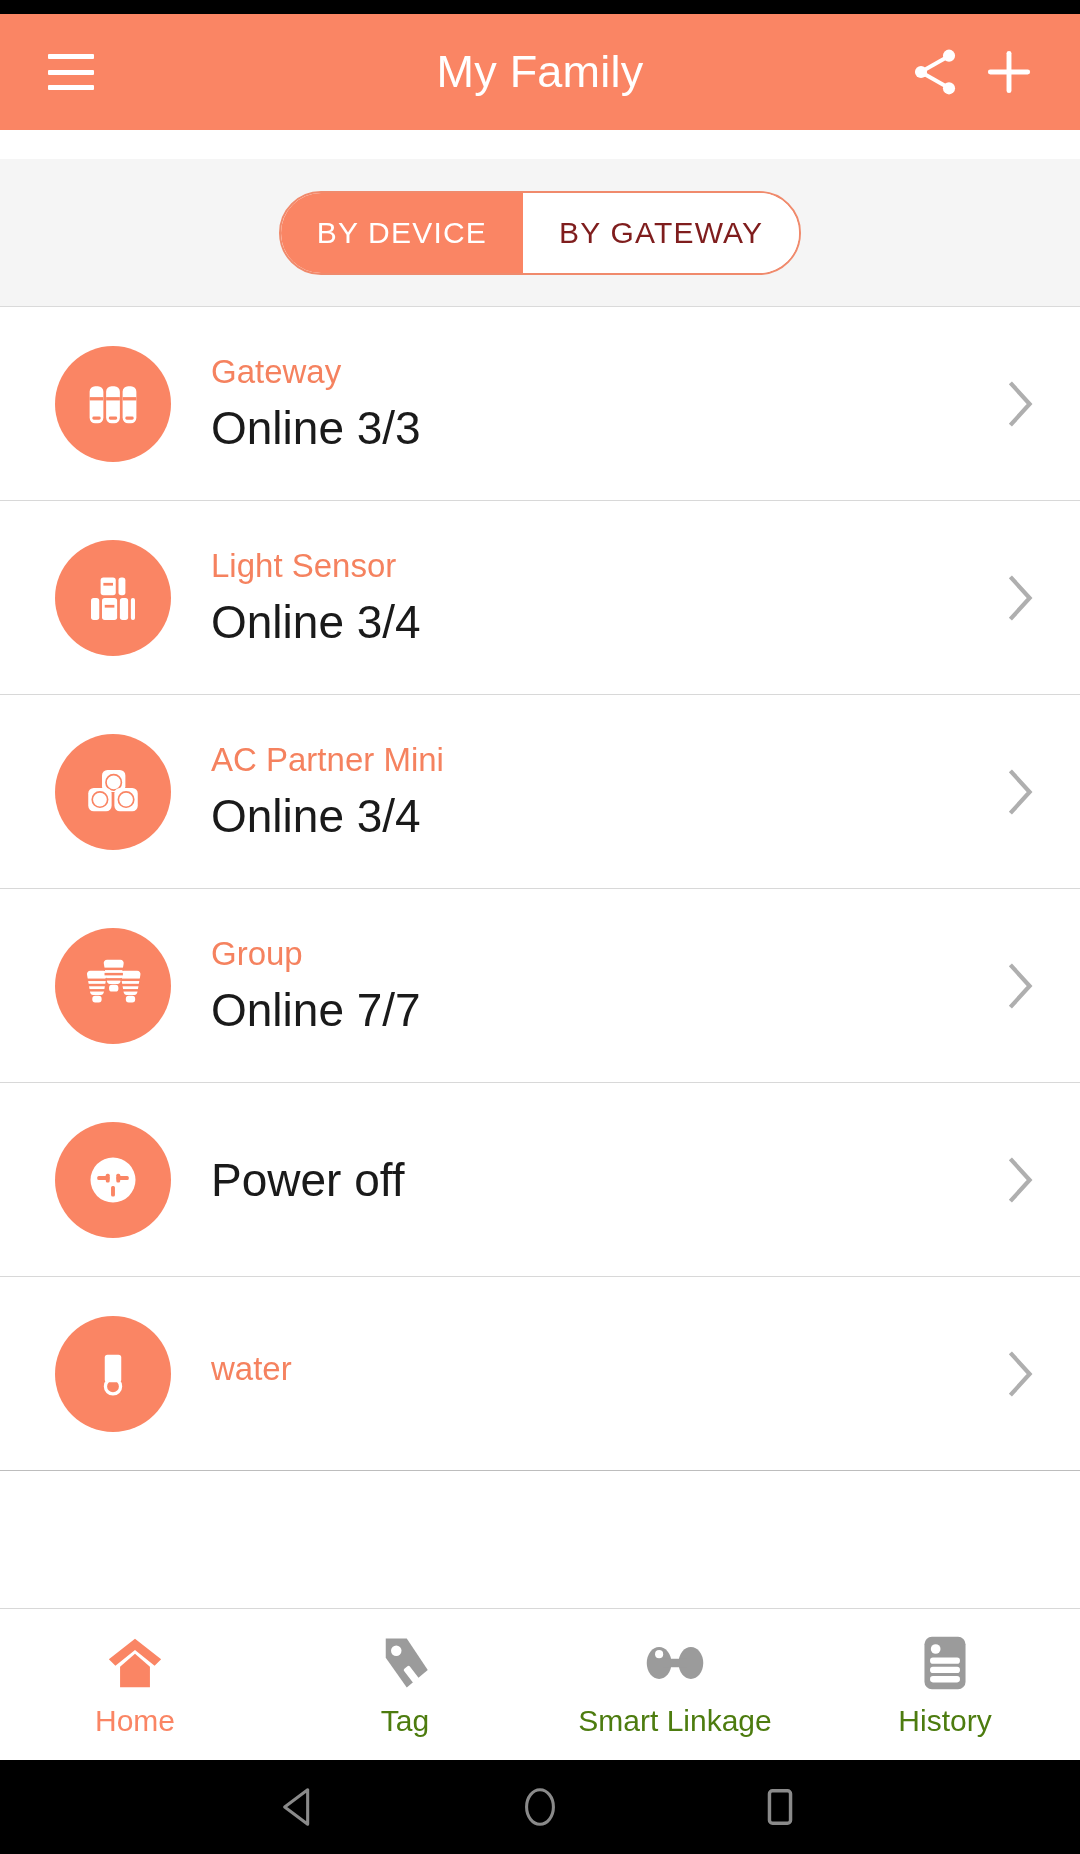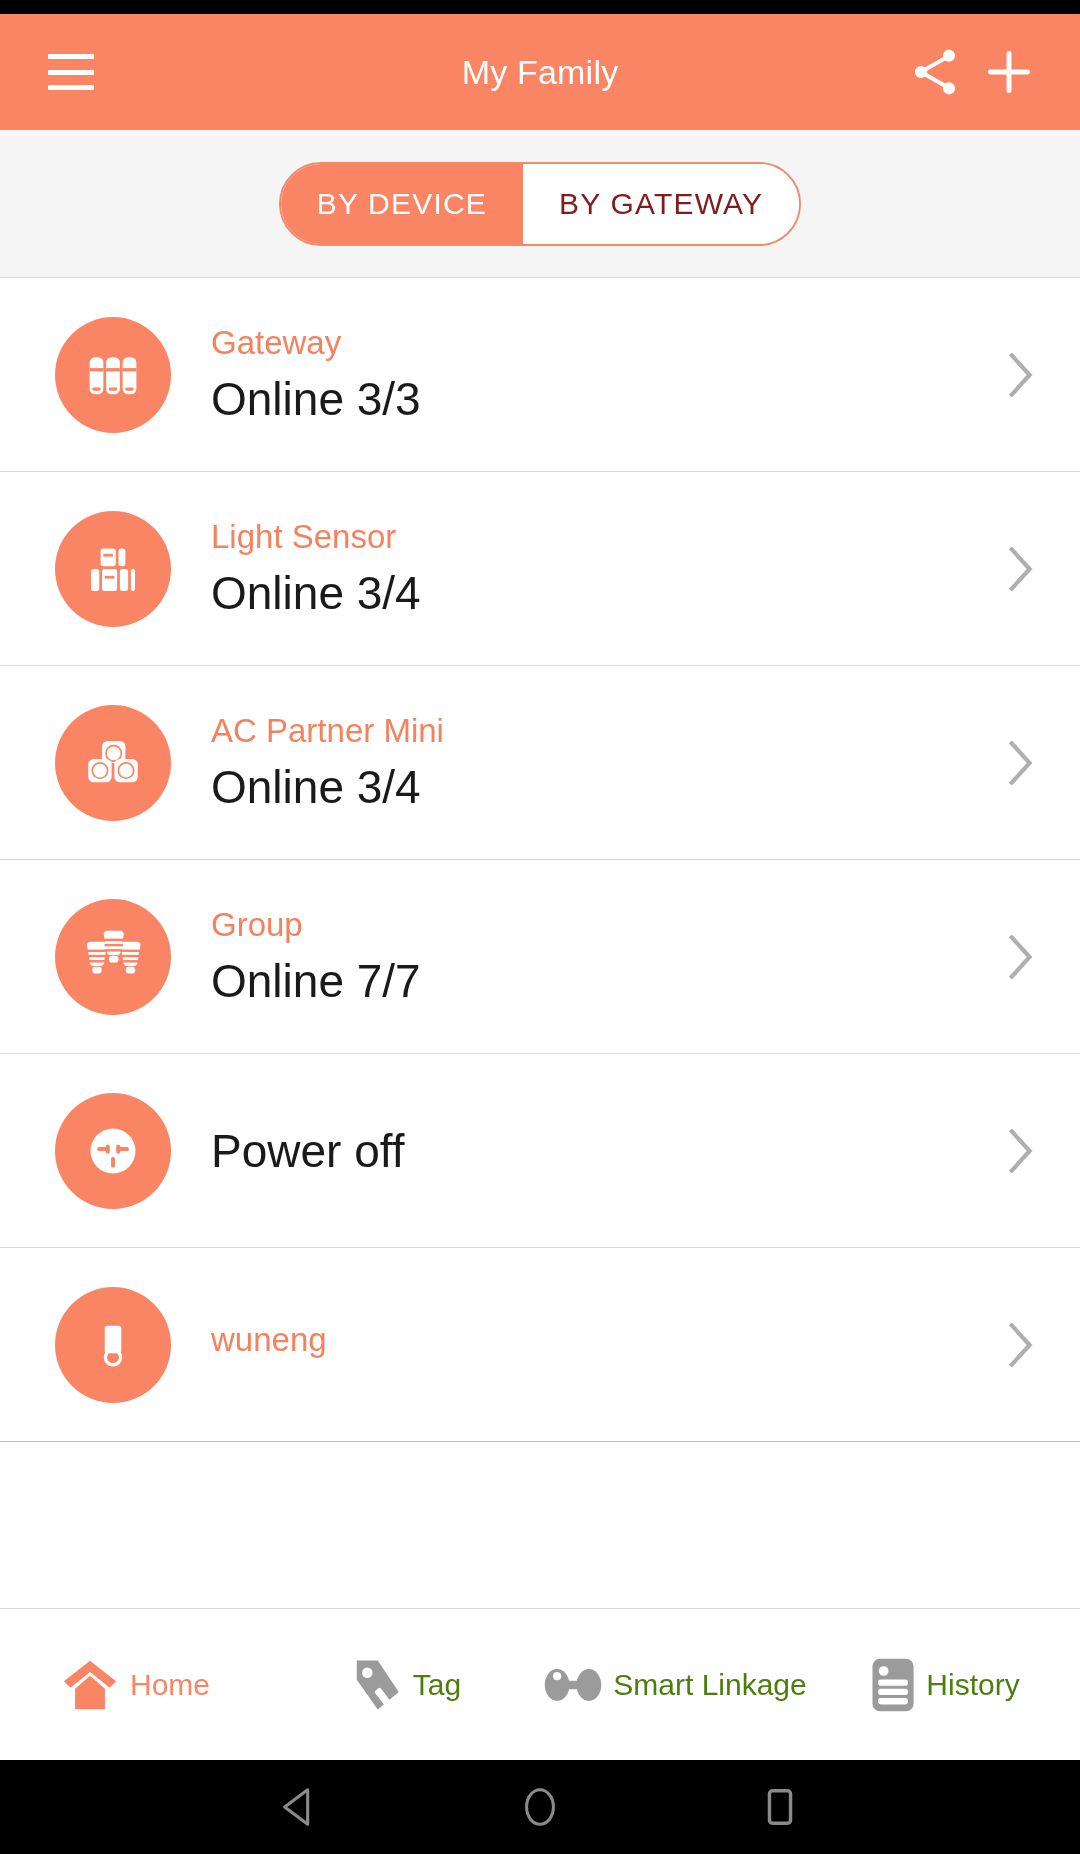--- a/index.html
+++ b/index.html
@@ -22,41 +22,42 @@
     display: flex;
     align-items: center;
     padding: 0 34px;
     position: relative;
   }
   .appbar-title {
     position: absolute;
     left: 0; right: 0;
     text-align: center;
     color: #fff;
-    font-size: 34px;
+    font-size: 45px;
     font-weight: 400;
     letter-spacing: .2px;
     pointer-events: none;
   }
   .ic-btn {
     width: 74px; height: 74px;
     display: flex; align-items: center; justify-content: center;
     position: relative; z-index: 2;
   }
   .hamburger { width: 46px; height: 36px; display:flex; flex-direction:column; justify-content:space-between; }
   .hamburger i { display:block; height:5px; background:#fff; border-radius:1px; }
   .spacer { flex: 1 1 auto; }
 
   
   .segbar {
     flex: 0 0 auto;
     height: 148px;
     background: #F5F5F5;
     display: flex; align-items: center; justify-content: center;
     border-bottom: 1px solid #DADADA;
+    margin-top: 29px;
   }
   .segment {
     display: flex;
     height: 84px;
     border: 2px solid #F08A6C;
     border-radius: 44px;
     overflow: hidden;
     background:#fff;
   }
   .seg-item {
@@ -104,21 +105,21 @@
     flex: 0 0 auto;
     height: 152px;
     background: #FFFFFF;
     border-top: 1px solid #D8D8D8;
     display: flex;
     align-items: center;
   }
   .tab {
     flex: 1 1 0;
     height: 100%;
-    display: flex; 
+    display: flex; flex-direction: column;
     align-items: center; justify-content: center;
     gap: 10px;
   }
   .tab-ic { height: 62px; display:flex; align-items:center; justify-content:center; }
   .tab-label { font-size: 30px; color:#4d7c0f; }
   .tab.active .tab-label { color:#FA8564; }
 
   
   .navbar {
     flex: 0 0 auto;
@@ -305,21 +306,21 @@
     </div>
 
     <div class="row">
       <div class="avatar">
         <svg width="66" height="66" viewBox="0 0 48 48">
           <rect x="18" y="10" width="12" height="20" rx="2" fill="#fff"></rect>
           <circle cx="24" cy="33" r="5.5" fill="none" stroke="#fff" stroke-width="2.4"></circle>
         </svg>
       </div>
       <div class="row-text">
-        <div class="row-title">wuneng</div>
+        <div class="row-title">water</div>
         <div class="row-status"></div>
       </div>
       <div class="chev">
         <svg width="34" height="50" viewBox="0 0 16 26">
             <polyline points="3,2 13,13 3,24" fill="none" stroke="#AFAFAF" stroke-width="2.2"></polyline>
           </svg>
       </div>
     </div>
 
   </div>

